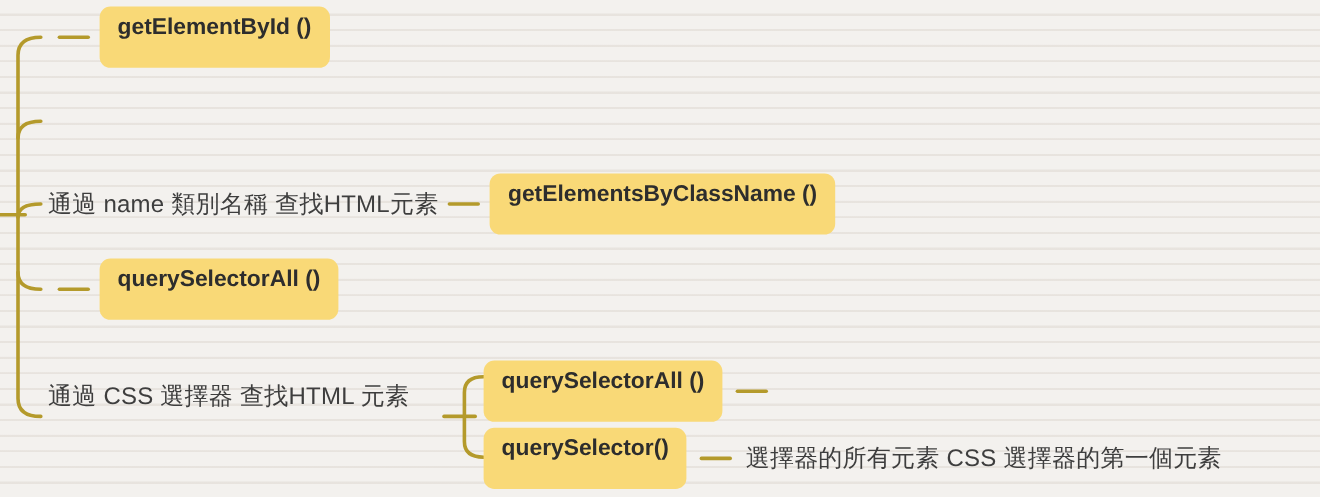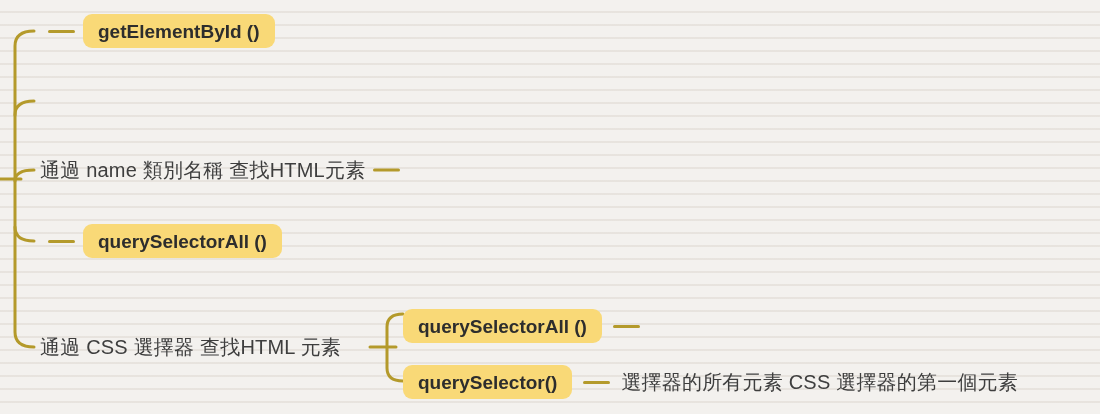--- a/index.html
+++ b/index.html
@@ -36,21 +36,21 @@
   .dash{
     width:27px;height:3px;border-radius:2px;
     background:var(--line);
     margin:0 8px;flex:0 0 auto;
   }
   .child .dash{margin:0 11px;}
   .node{
     background:var(--node-bg);
     color:var(--node-text);
     font-weight:700;font-size:19px;
-    line-height:35px;height:34px;
+    line-height:35px;height:51px;
     padding:0 15px;border-radius:9px;
   }
 </style>
 </head>
 <body>
 
 <div id="canvas">
 
   <svg class="connectors" width="1100" height="414" viewBox="0 0 1100 414">
     <path d="M34 31 Q15 31 15 46 L15 332 Q15 347 34 347"></path>
@@ -64,28 +64,29 @@
 
   <div class="row" style="top:31px;left:40px">
     <span class="dash"></span>
     <span class="node">getElementById ()</span>
   </div>
 
 
   <div class="row" style="top:170px;left:40px">
     <span class="label">通過 name 類別名稱 查找HTML元素</span>
     <span class="dash"></span>
+    <span class="node">getElementsByClassName ()</span>
   </div>
 
   <div class="row" style="top:241px;left:40px">
     <span class="dash"></span>
     <span class="node">querySelectorAll ()</span>
   </div>
 
-  <div class="row" style="top:347px;left:40px">
+  <div class="row" style="top:330px;left:40px">
     <span class="label">通過 CSS 選擇器 查找HTML 元素</span>
   </div>
 
   <div class="row child" style="top:326px;left:403px">
     <span class="node">querySelectorAll ()</span>
     <span class="dash"></span>
   </div>
 
   <div class="row child" style="top:382px;left:403px">
     <span class="node">querySelector()</span>

